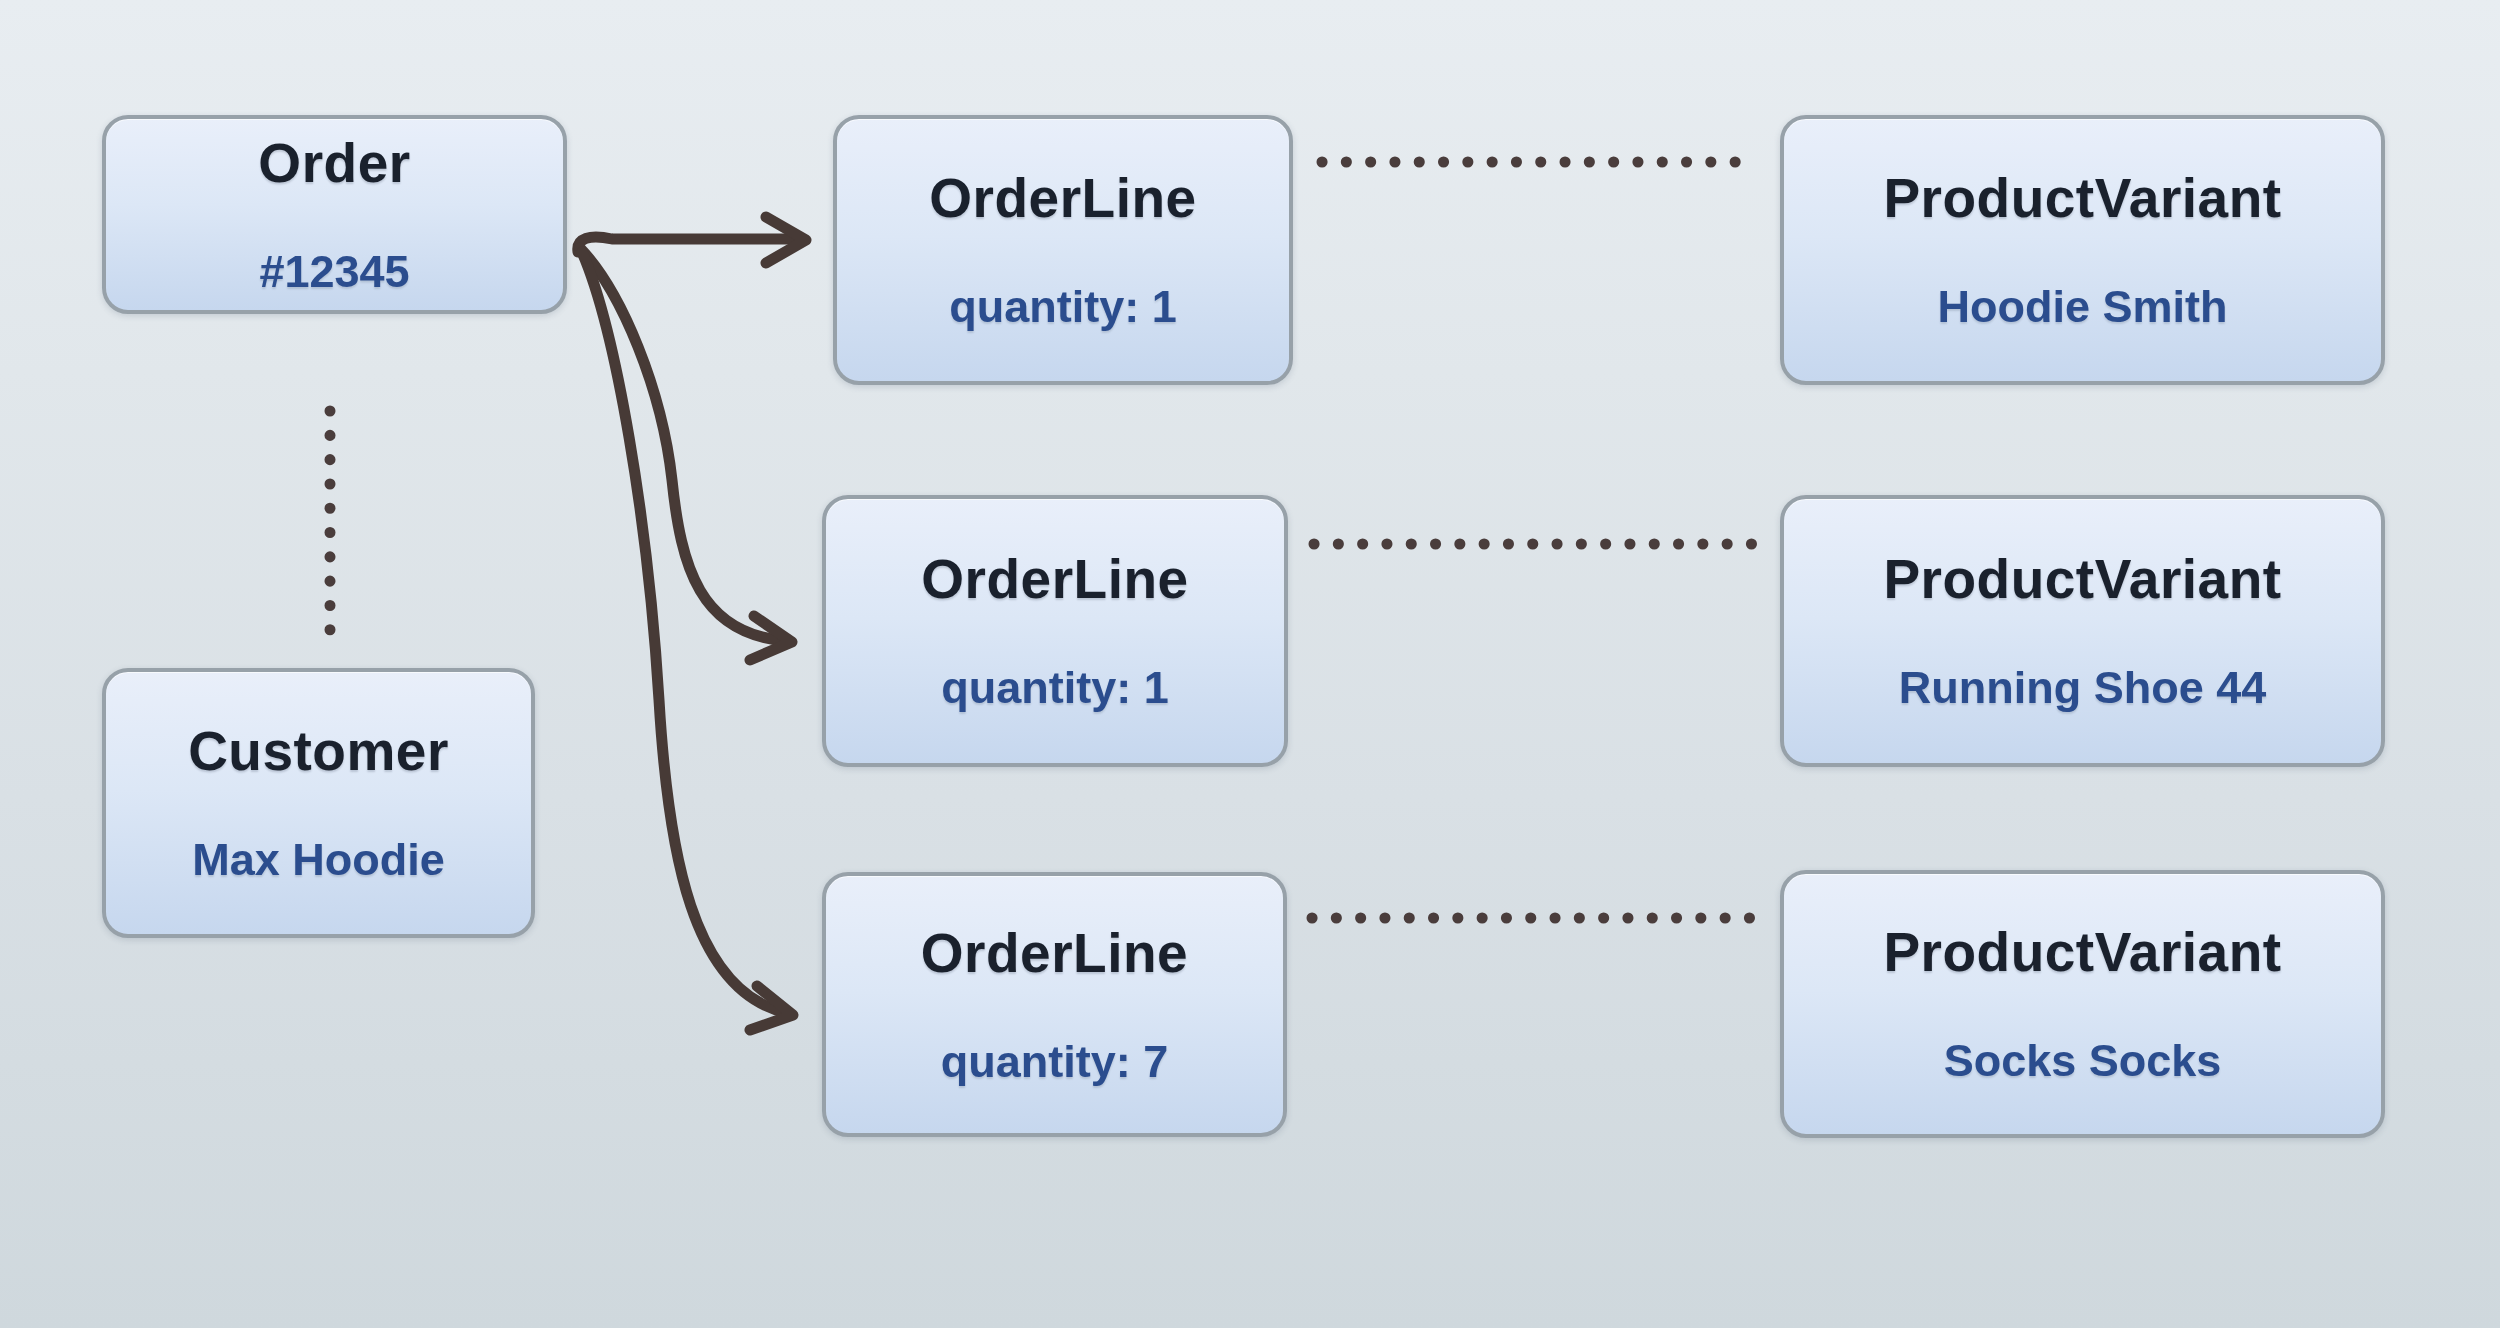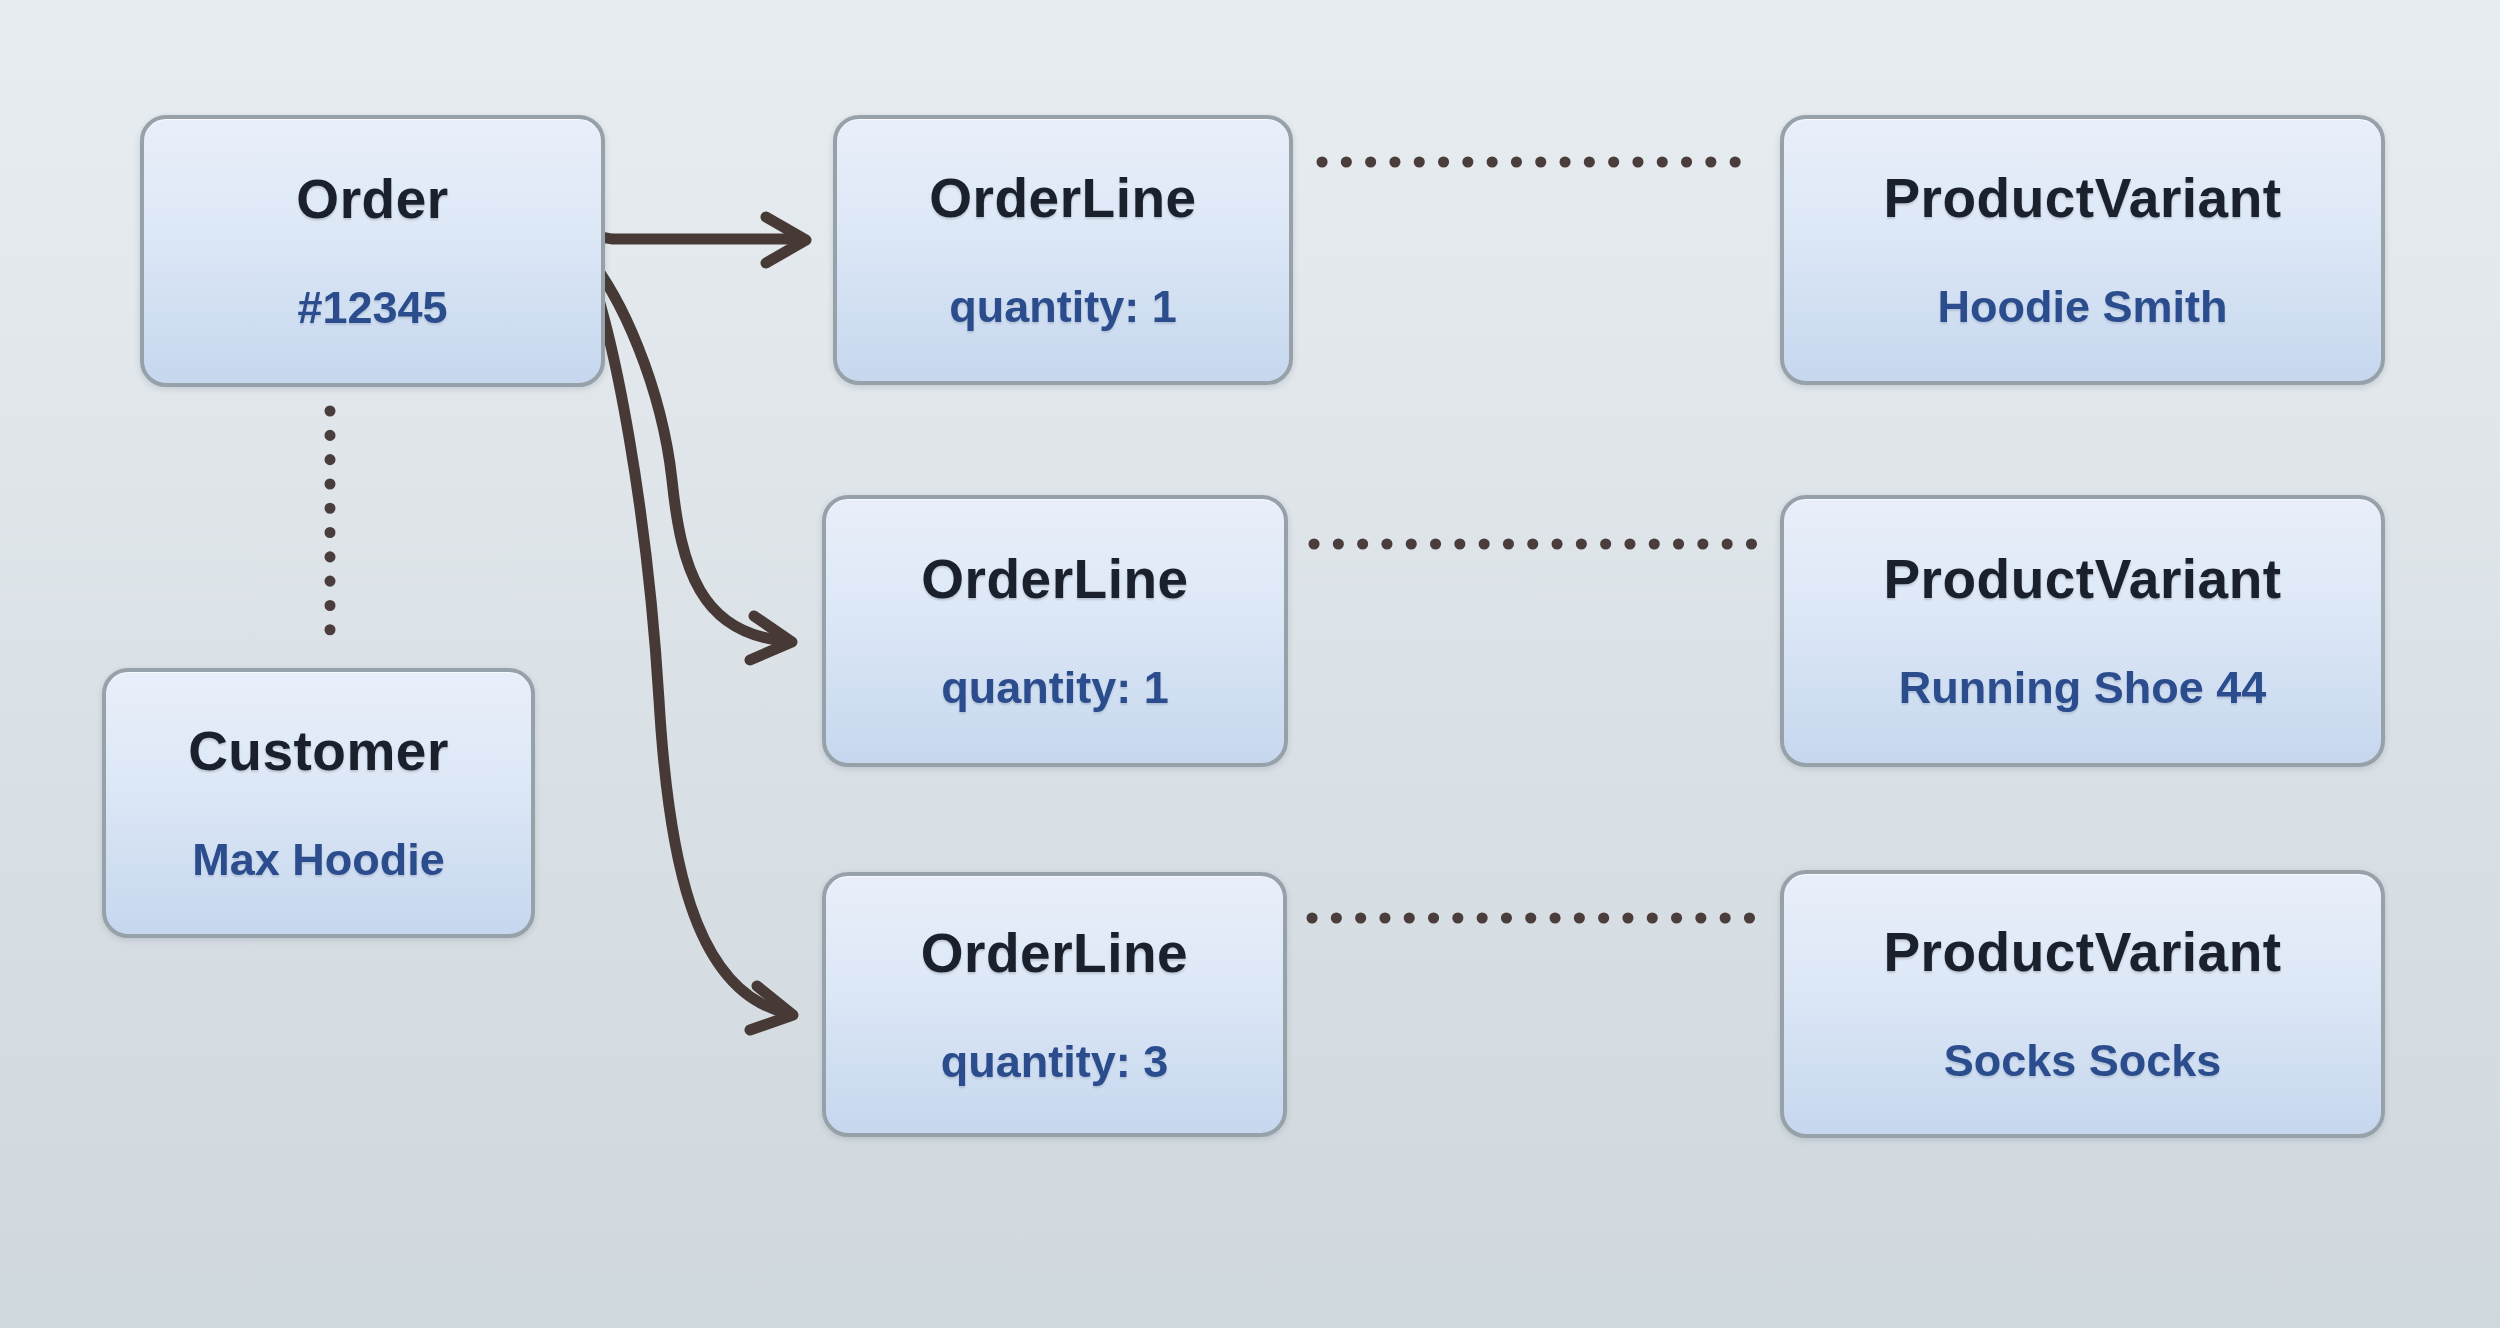--- a/index.html
+++ b/index.html
@@ -26,21 +26,21 @@
     color:var(--title_color,#1a212d);
     letter-spacing:.5px;
     text-shadow:0 2px 2px rgba(30,40,60,.18);
   }
   .node .value{
     font-size:45px;font-weight:bold;line-height:1;
     color:var(--value_color,#2b4d8e);
     text-shadow:0 2px 2px rgba(30,40,60,.15);
   }
   
-  .n-order   {left:102px; top:115px; width:465px; height:272px;margin-left:38px;}
+  .n-order   {left:102px; top:115px; width:465px; height:199px;}
   .n-customer{left:102px; top:668px; width:433px; height:270px;}
   .n-ol1     {left:833px; top:115px; width:460px; height:270px;}
   .n-ol2     {left:822px; top:495px; width:466px; height:272px;}
   .n-ol3     {left:822px; top:872px; width:465px; height:265px;}
   .n-pv1     {left:1780px;top:115px; width:605px; height:270px;}
   .n-pv2     {left:1780px;top:495px; width:605px; height:272px;}
   .n-pv3     {left:1780px;top:870px; width:605px; height:268px;}
 
   
   #edges{position:absolute;left:0;top:0;width:2500px;height:1328px;pointer-events:none;}
@@ -92,21 +92,21 @@
     <div class="value">quantity: 1</div>
   </div>
 
   <div class="node n-ol2">
     <div class="title">OrderLine</div>
     <div class="value">quantity: 1</div>
   </div>
 
   <div class="node n-ol3">
     <div class="title">OrderLine</div>
-    <div class="value">quantity: 3</div>
+    <div class="value">quantity: 7</div>
   </div>
 
   <div class="node n-pv1">
     <div class="title">ProductVariant</div>
     <div class="value">Hoodie Smith</div>
   </div>
 
   <div class="node n-pv2">
     <div class="title">ProductVariant</div>
     <div class="value">Running Shoe 44</div>

